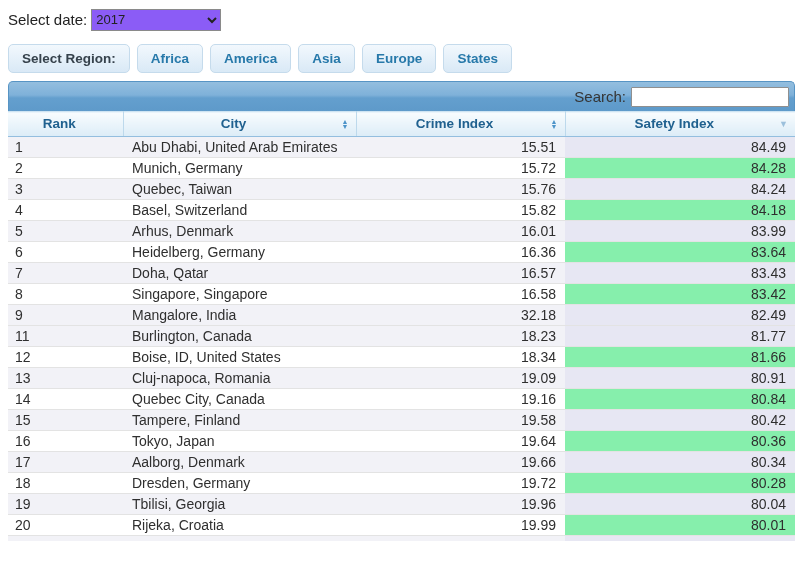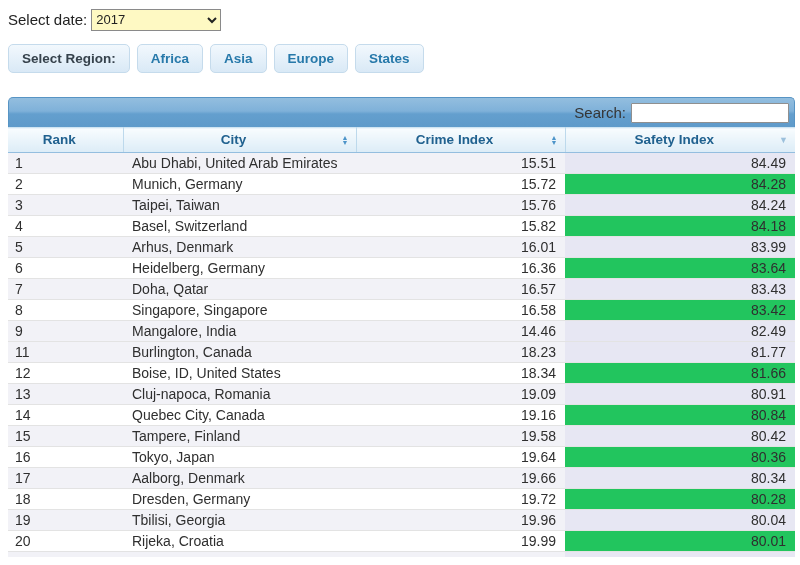--- a/index.html
+++ b/index.html
@@ -8,38 +8,38 @@
     font-family:"Liberation Sans","DejaVu Sans",sans-serif;
     color:#333;
   }
   .page{padding:8px;}
 
   
   .date-row{display:flex;align-items:center;height:23px;}
   .date-row label{font-size:15px;color:#222;margin-right:4px;}
   .date-select{
     width:130px;height:22px;font-size:13px;color:#222;
-    border:1px solid #8a8a8a;background:#fef9c3;border-radius:0;
+    border:1px solid #8a8a8a;background:#8b5cf6;border-radius:0;
     font-family:"Liberation Sans",sans-serif;
   }
 
   
   .region-row{margin-top:13px;display:flex;gap:7px;}
   .btn{
     font-family:"Liberation Sans",sans-serif;
     font-size:13.5px;font-weight:bold;
     padding:6px 13px;border:1px solid #c5dbec;border-radius:5px;
     background:linear-gradient(#f2f8fd,#d9e9f6);
     cursor:pointer;line-height:15px;
   }
   .btn-label{color:#36424c;}
   .btn-region{color:#2779aa;}
 
   
-  .tbl-wrap{margin-top:24px;width:787px;}
+  .tbl-wrap{margin-top:8px;width:787px;}
   .toolbar{
     height:30px;border:1px solid #5794c4;border-bottom:none;
     border-radius:5px 5px 0 0;box-sizing:border-box;
     background:linear-gradient(#93bedf 0%,#7fb1d9 45%,#649fce 55%,#5e9aca 100%);
     display:flex;align-items:center;justify-content:flex-end;
     padding-right:5px;
   }
   .toolbar .search-label{font-size:15px;color:#353535;margin-right:5px;}
   .search-input{
     width:158px;height:20px;border:1px solid #8f8f8f;border-radius:1px;
@@ -75,40 +75,41 @@
   tbody td{
     font-size:14px;line-height:15px;padding:3px 6px 2px 6px;
     border-bottom:1px solid #e3e3e3;color:#2f2f2f;
     white-space:nowrap;overflow:hidden;box-sizing:border-box;
   }
   td.rank{padding-left:7px;}
   td.city{padding-left:9px;}
   td.num{text-align:right;padding-right:9px;}
   tr.even{background:#ffffff;}
   tr.odd{background:#f2f2f7;}
-  tr.even td.sorted{background:#22c55e;}
+  tr.even td.sorted{background:#86efac;}
   tr.odd  td.sorted{background:#e7e7f3;}
   tr.partial td{height:5px;padding:0;border-bottom:none;}
 </style>
 </head>
 <body>
 
 <div class="page">
 
   <div class="date-row">
     <label>Select date:</label>
     <select class="date-select">
       <option>2017</option>
     </select>
   </div>
 
   <div class="region-row">
     <button class="btn btn-label">Select Region:</button>
     <span id="region-buttons" style="display:flex;gap:7px;">
         <button class="btn btn-region">Africa</button>
+        <button class="btn btn-region">America</button>
         <button class="btn btn-region">Asia</button>
         <button class="btn btn-region">Europe</button>
         <button class="btn btn-region">States</button>
       </span>
   </div>
 
   <div class="tbl-wrap">
     <div class="toolbar">
       <span class="search-label">Search:</span>
       <input class="search-input" type="text" value="" style="">
@@ -154,21 +155,21 @@
     <td class="num sorted">84.49</td>
   </tr>
           <tr class="even">
     <td class="rank">2</td>
     <td class="city">Munich, Germany</td>
     <td class="num">15.72</td>
     <td class="num sorted">84.28</td>
   </tr>
           <tr class="odd">
     <td class="rank">3</td>
-    <td class="city">Taipei, Taiwan</td>
+    <td class="city">Quebec, Taiwan</td>
     <td class="num">15.76</td>
     <td class="num sorted">84.24</td>
   </tr>
           <tr class="even">
     <td class="rank">4</td>
     <td class="city">Basel, Switzerland</td>
     <td class="num">15.82</td>
     <td class="num sorted">84.18</td>
   </tr>
           <tr class="odd">
@@ -191,21 +192,21 @@
   </tr>
           <tr class="even">
     <td class="rank">8</td>
     <td class="city">Singapore, Singapore</td>
     <td class="num">16.58</td>
     <td class="num sorted">83.42</td>
   </tr>
           <tr class="odd">
     <td class="rank">9</td>
     <td class="city">Mangalore, India</td>
-    <td class="num">14.46</td>
+    <td class="num">32.18</td>
     <td class="num sorted">82.49</td>
   </tr>
           <tr class="odd">
     <td class="rank">11</td>
     <td class="city">Burlington, Canada</td>
     <td class="num">18.23</td>
     <td class="num sorted">81.77</td>
   </tr>
           <tr class="even">
     <td class="rank">12</td>

